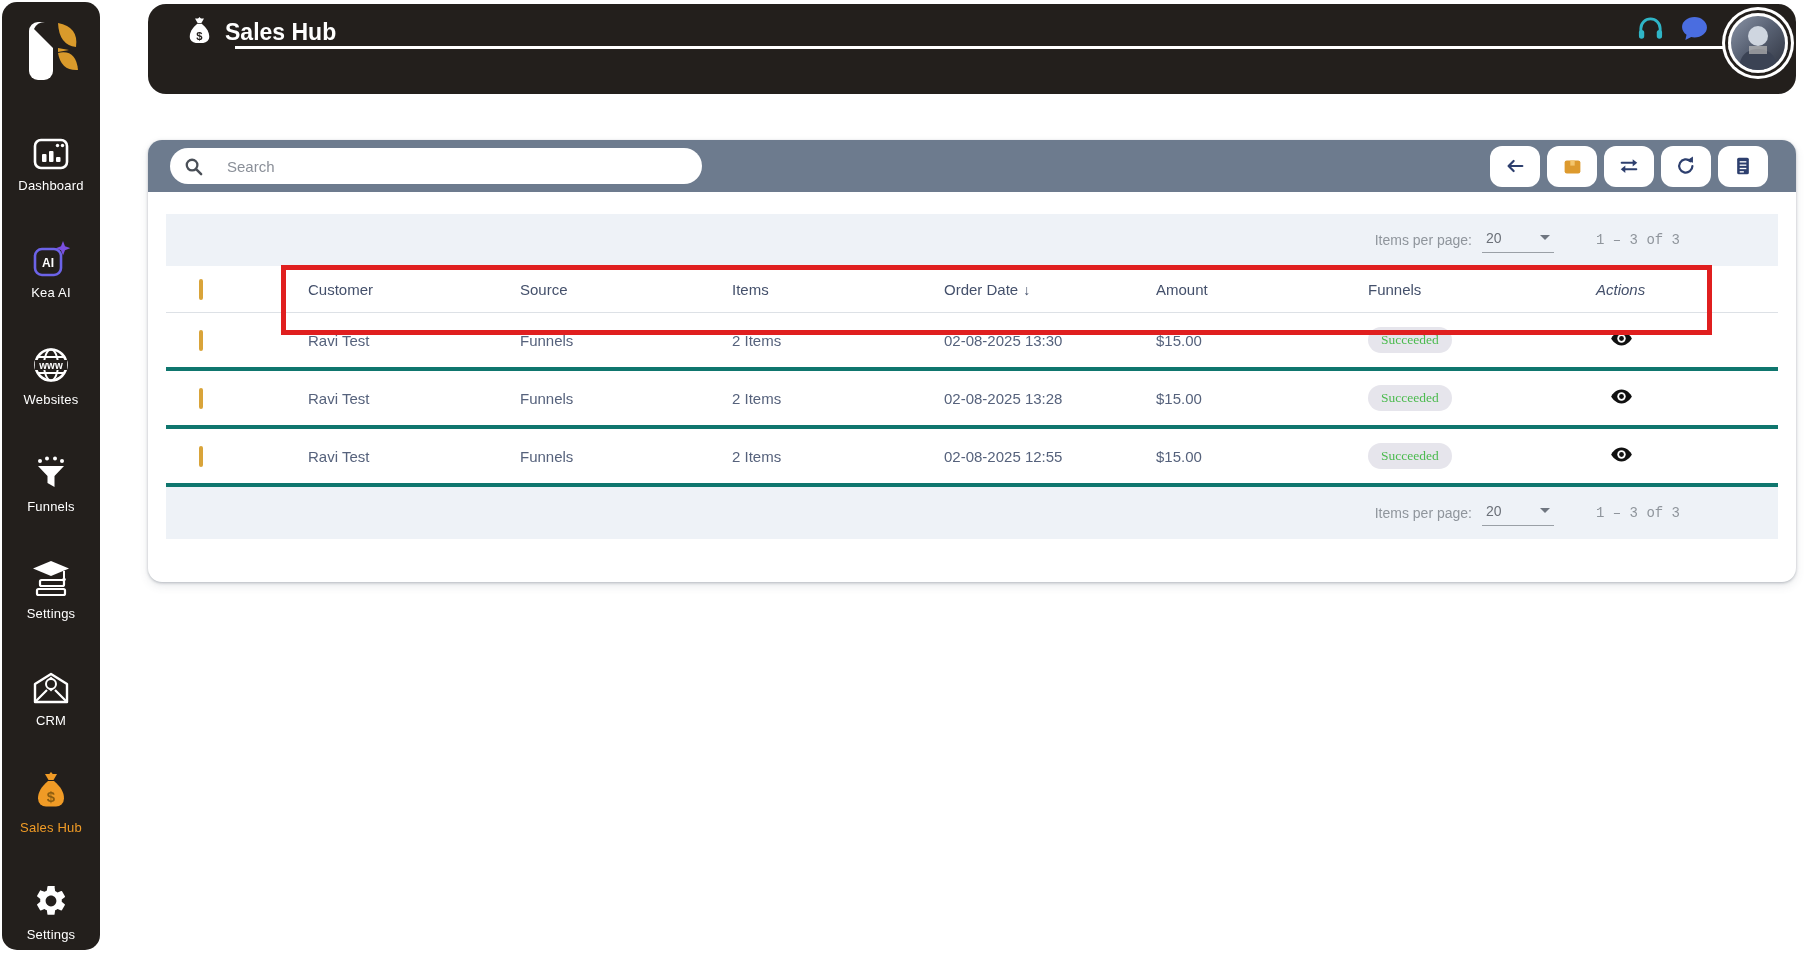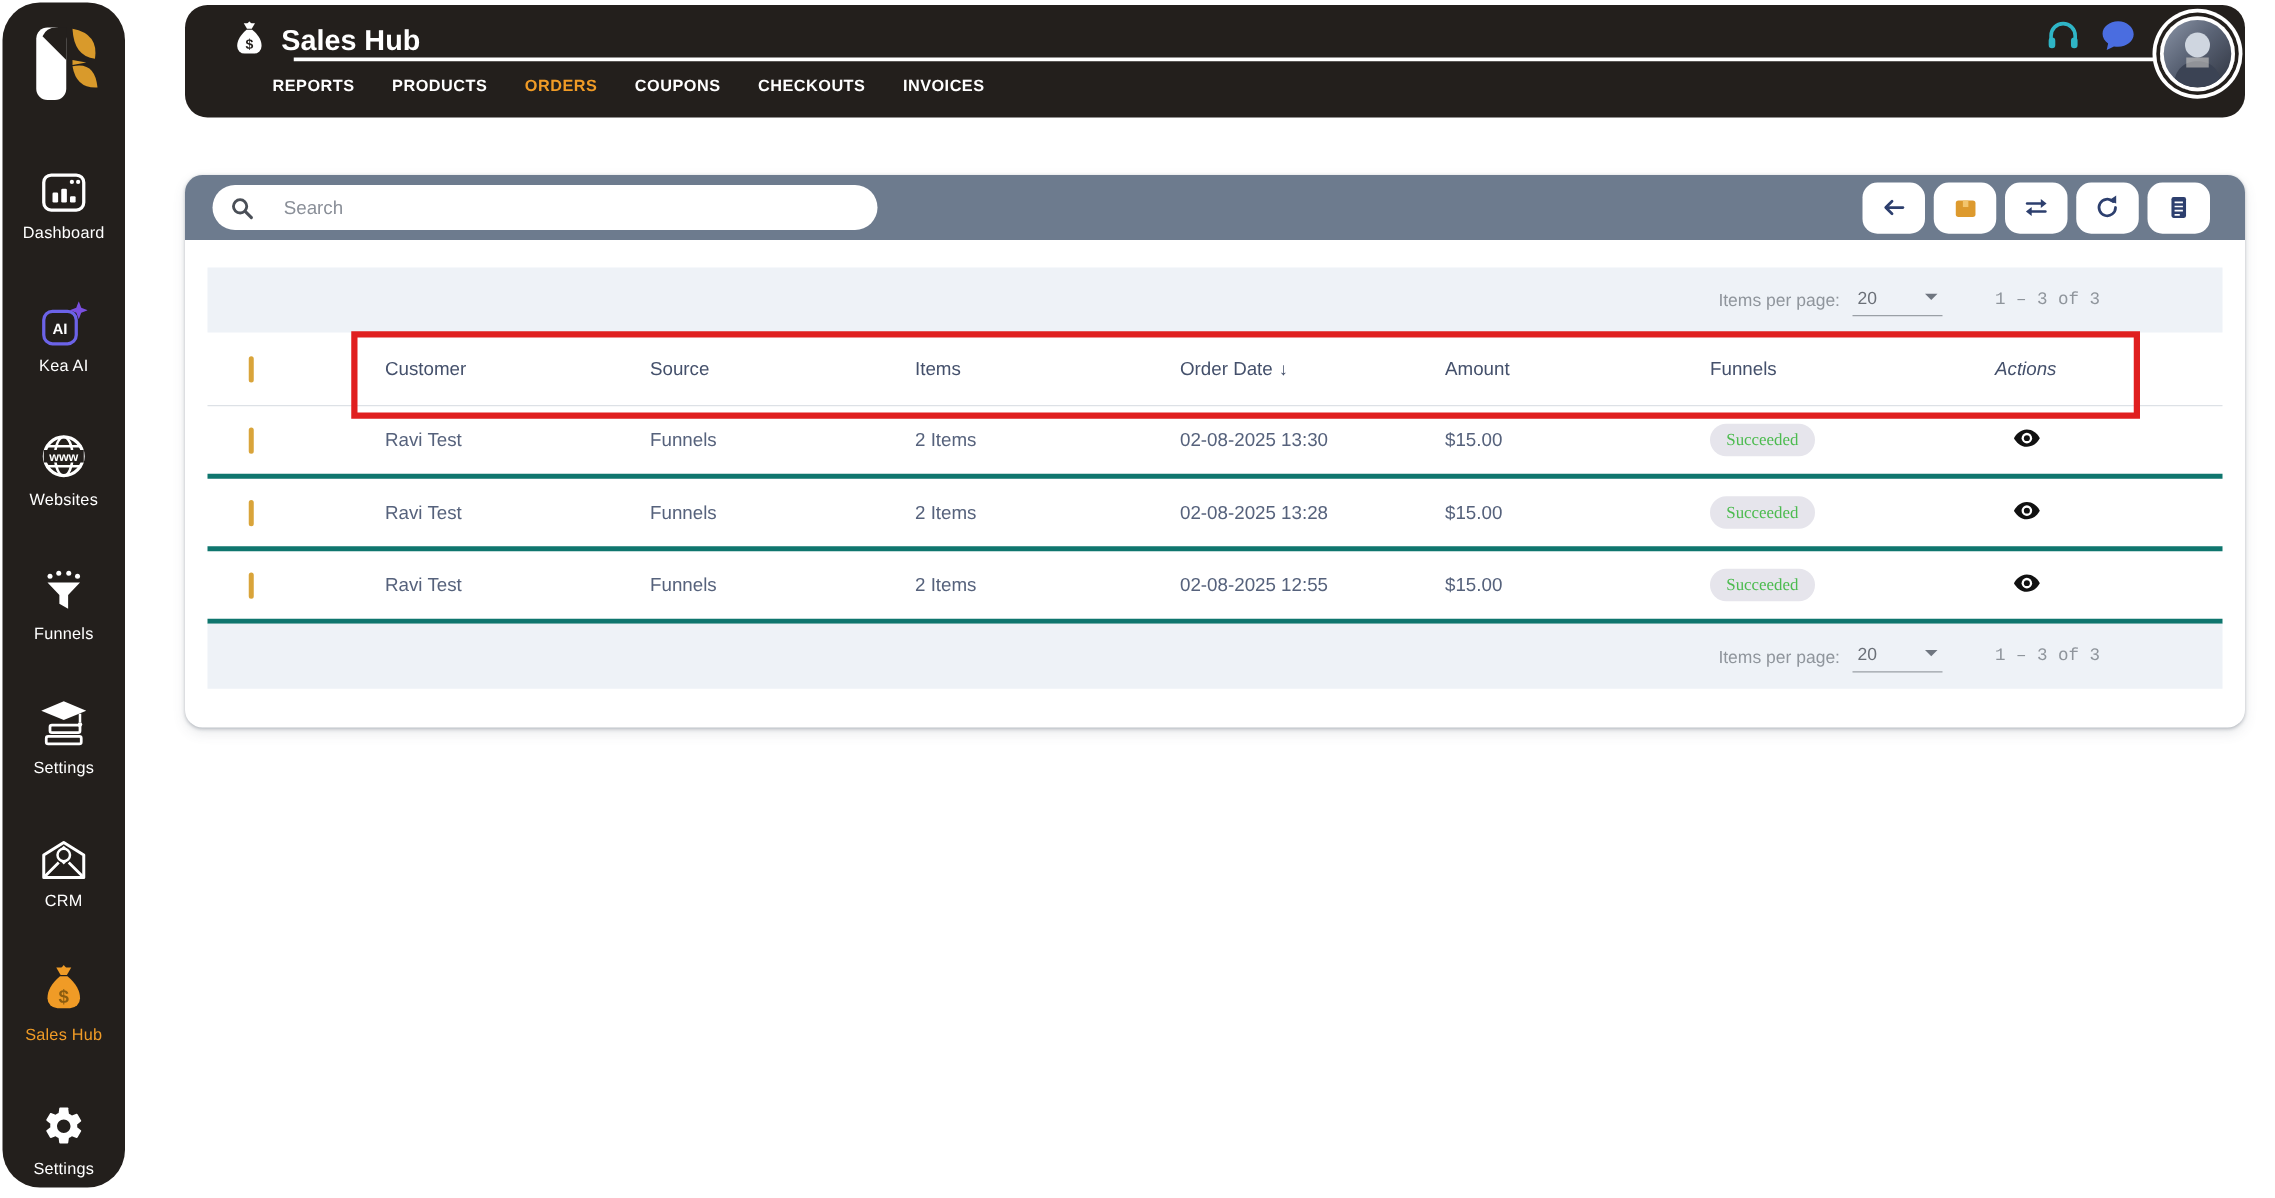--- a/index.html
+++ b/index.html
@@ -1,21 +1,21 @@
 <!DOCTYPE html>
 <html><head>
 <meta charset="utf-8">
 <style>
   * { margin:0; padding:0; box-sizing:border-box; }
   html,body { width:1820px; height:958px; background:#ffffff; overflow:hidden;
               font-family:"Liberation Sans", sans-serif; }
 
   
   .sidebar { position:absolute; left:2px; top:2px; width:98px; height:948px;
-             background:#231f1c; border-radius:30px; display:flex; flex-direction:column;
+             background:#231f1c; border-radius:15px; display:flex; flex-direction:column;
              align-items:center; padding-top:16px; }
   .logo { width:60px; height:66px; }
   .side-items { display:flex; flex-direction:column; margin-top:48px; gap:46px; }
   .side-item { display:flex; flex-direction:column; align-items:center; gap:8px;
                cursor:pointer; width:96px; }
   .side-item .lbl { color:#ffffff; font-size:13px; letter-spacing:0.2px; }
   .side-item.active .lbl { color:#f09b26; }
   .side-icon { height:38px; display:flex; align-items:flex-end; justify-content:center; }
 
   
@@ -60,21 +60,21 @@
   .pp { display:flex; align-items:center; gap:10px; color:#8f959c; font-size:14px; }
   .pp-select { display:flex; align-items:center; justify-content:space-between;
                width:72px; border-bottom:1px solid #9aa0a6; padding:2px 4px 6px 4px;
                color:#6b7078; cursor:pointer; }
   .caret { width:0; height:0; border-left:5px solid transparent;
            border-right:5px solid transparent; border-top:5px solid #6f7680; }
   .range { color:#8f959c; font-size:14px;font-family:Liberation Mono, monospace; }
 
   .thead, .trow { display:grid; grid-template-columns:128px repeat(7, 1fr);
                   align-items:center; }
-  .thead { height:59px; border-bottom:1px solid #dde1e6; color:#44506b; font-size:15px; }
+  .thead { height:47px; border-bottom:1px solid #dde1e6; color:#44506b; font-size:15px; }
   .trow  { height:58px; border-bottom:4px solid #0f766e; color:#56627c; font-size:15px; }
   .cell  { padding-left:14px; }
   .cell-check { padding-left:33px; }
   .checkbox { width:21px; height:21px; border:2px solid #d9a43a; border-radius:4px;
               background:#fffdf6; cursor:pointer; }
   .sort-arrow { margin-left:5px; font-size:14px; color:#44506b; }
   .badge { display:inline-block; background:#e6e5ec; color:#4cbb4f; font-size:13.5px;
            padding:5px 13px; border-radius:14px;font-family:Liberation Serif, serif; }
   .eye-btn { background:none; border:none; cursor:pointer; margin-left:30px;
              display:inline-flex; }
@@ -207,28 +207,20 @@
         <path d="M12 2 L24 2 L20.5 8 L15.5 8 Z" fill="#ffffff"></path>
         <path d="M18 0 L21 3.5 L15 3.5 Z" fill="#ffffff"></path>
         <path d="M15 9 h6 c7 6 10 11.5 10 17.5 a8 8 0 0 1 -8 8 h-10 a8 8 0 0 1 -8 -8 c0 -6 3 -11.5 10 -17.5 z" fill="#ffffff"></path>
         <text x="18" y="30" font-family="Liberation Sans, sans-serif" font-size="15" font-weight="bold" fill="#231f1c" text-anchor="middle">$</text>
       </svg>
     </span>
     <span class="header-title">Sales Hub</span>
   </div>
   <div class="header-line"></div>
 
-  <nav class="header-tabs">
-    <span class="tab">REPORTS</span>
-    <span class="tab">PRODUCTS</span>
-    <span class="tab active">ORDERS</span>
-    <span class="tab">COUPONS</span>
-    <span class="tab">CHECKOUTS</span>
-    <span class="tab">INVOICES</span>
-  </nav>
 
   <div class="header-icons">
     <span style="cursor:pointer;">
       <svg width="27" height="27" viewBox="0 0 28 28">
         <path d="M4 19 v-5 a10 10 0 0 1 20 0 v5" fill="none" stroke="#2fb5c6" stroke-width="3" stroke-linecap="round"></path>
         <rect x="2" y="15.5" width="5.5" height="9" rx="2.7" fill="#2fb5c6"></rect>
         <rect x="20.5" y="15.5" width="5.5" height="9" rx="2.7" fill="#2fb5c6"></rect>
       </svg>
     </span>
     <span style="cursor:pointer;">

